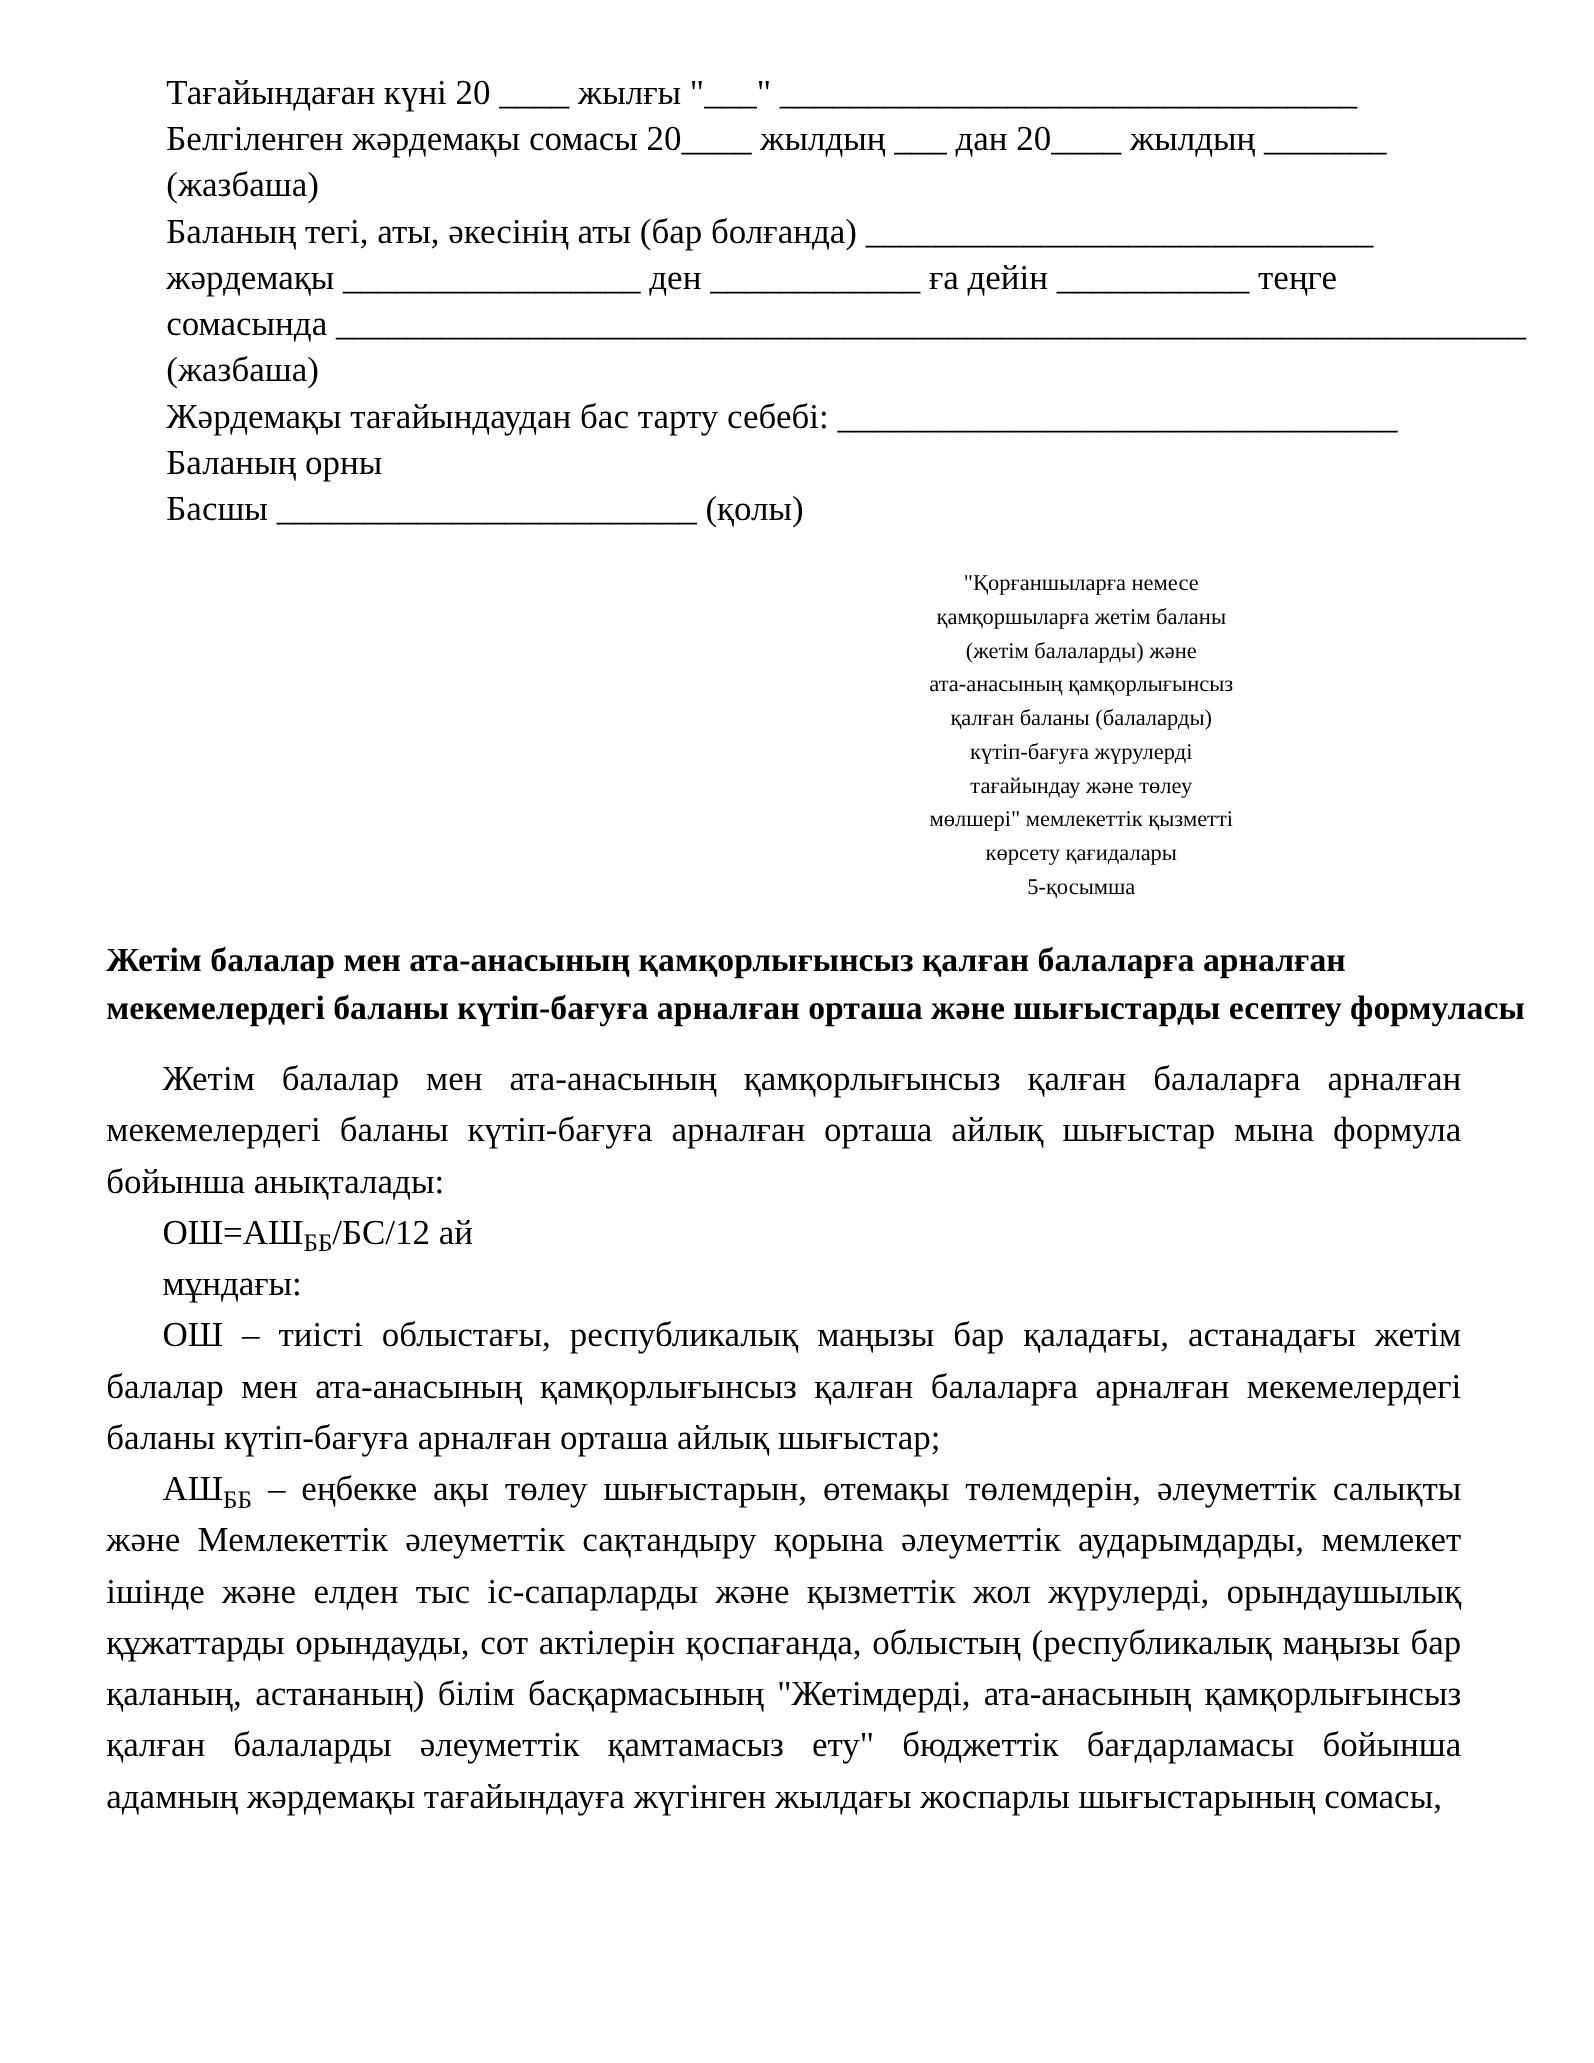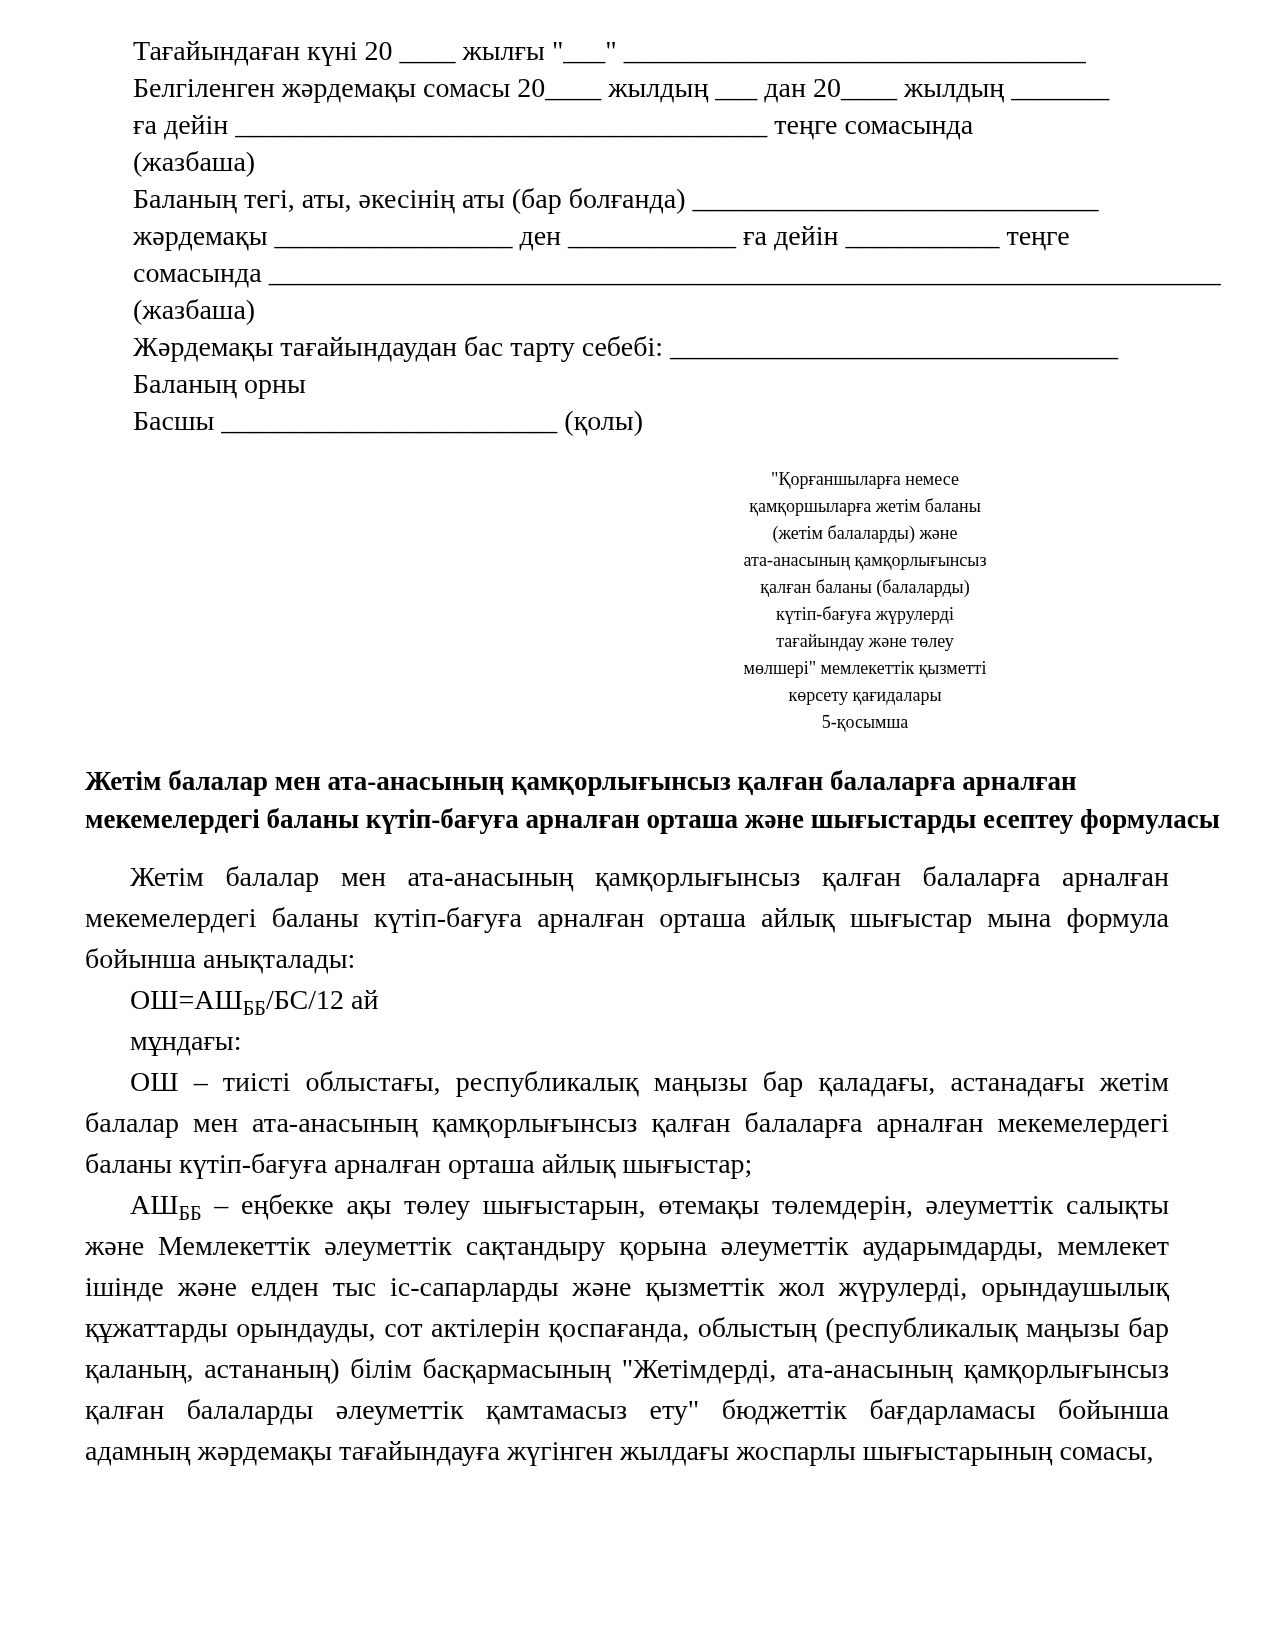--- a/index.html
+++ b/index.html
@@ -17,20 +17,21 @@
   .page {
     position: relative;
     width: 1275px;
     height: 1650px;
   }
   
   .form-section {
     padding: 32px 0 0 133px;
     font-size: 28px;
     line-height: 37px;
+    margin-top: 24px;
   }
   .form-line {
     white-space: nowrap;
   }
   
   .annex-note {
     width: 330px;
     margin: 27px 0 0 700px;
     text-align: center;
     font-size: 18px;
@@ -66,21 +67,20 @@
   }
 </style>
 </head>
 <body>
 
 <div class="page">
 
   <div class="form-section">
     <div class="form-line">Тағайындаған күні 20 ____ жылғы "___" _________________________________</div>
     <div class="form-line">Белгіленген жәрдемақы сомасы 20____ жылдың ___ дан 20____ жылдың _______</div>
-    <div class="form-line">ға дейін ______________________________________ теңге сомасында</div>
     <div class="form-line">(жазбаша)</div>
     <div class="form-line">Баланың тегі, аты, әкесінің аты (бар болғанда) _____________________________</div>
     <div class="form-line">жәрдемақы _________________ ден ____________ ға дейін ___________ теңге</div>
     <div class="form-line">сомасында ____________________________________________________________________</div>
     <div class="form-line">(жазбаша)</div>
     <div class="form-line">Жәрдемақы тағайындаудан бас тарту себебі: ________________________________</div>
     <div class="form-line">Баланың орны</div>
     <div class="form-line">Басшы ________________________ (қолы)</div>
   </div>
 

